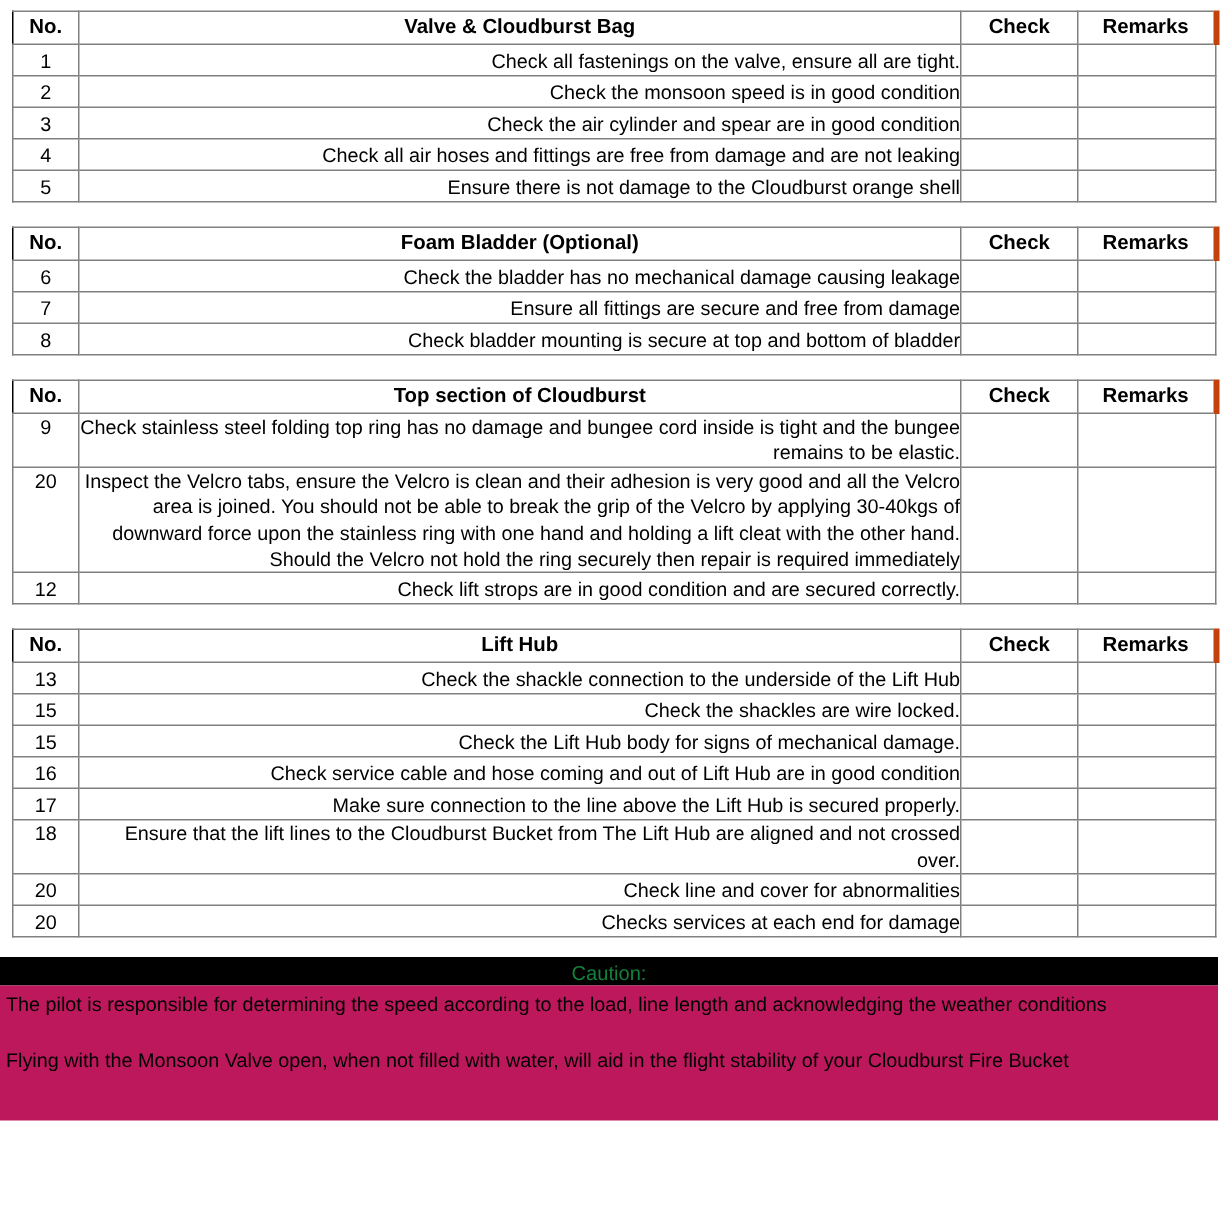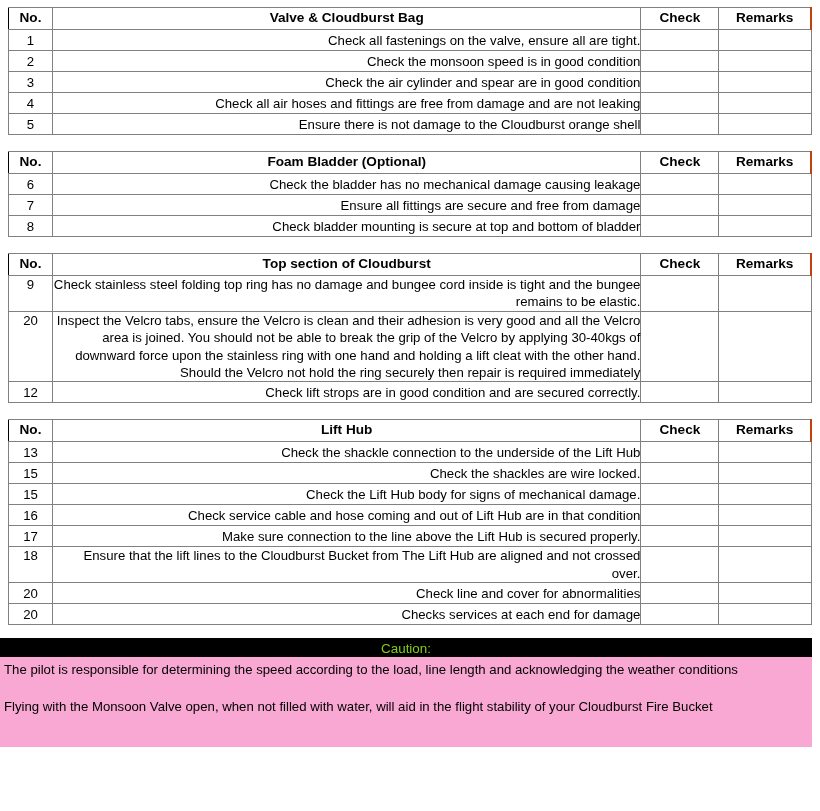--- a/index.html
+++ b/index.html
@@ -54,21 +54,21 @@
     font-weight: bold;
     text-align: center;
     font-size: 13.6px;
     height: 21px;
     line-height: 19px;
     padding: 1px 2px;
     border-bottom: 1px solid #000000;
     border-top: 1px solid #000000;
   }
   th.hd.no-col   { border-left: 1px solid #000000; }
-  th.hd.rem-col  { border-right: 2px solid #c2410c; }
+  th.hd.rem-col  { border-right: 4px solid #c2410c; }
 
   td.no {
     text-align: center;
     vertical-align: bottom;
     font-size: 13.2px;
     line-height: 17px;
     padding: 0 2px 1px 2px;
   }
   td.desc {
     text-align: right;
@@ -83,32 +83,32 @@
   tr.r-single td.desc {
     height: 20px;
     line-height: 19px;
     vertical-align: middle;
   }
   tr.r-single td.no { vertical-align: middle; padding-bottom: 0; }
 
   
   .caution-head {
     background: #000000;
-    color: #84cc16;
+    color: #15803d;
     text-align: center;
     font-size: 13.4px;
     line-height: 19px;
     height: 19px;
     padding: 1px 0 2px 0;
     width: 812px;
     margin: 0;
     box-sizing: border-box;
   }
   .caution-body {
-    background: #f9a8d4;
+    background: #be185d;
     color: #000000;
     width: 812px;
     box-sizing: border-box;
     padding: 4px 6px 6px 4px;
     font-size: 13.2px;
     line-height: 18.5px;
     min-height: 90px;
   }
   .caution-body p {
     margin: 0 0 0 0;
@@ -279,21 +279,21 @@
             <td class="blank"></td>
           </tr>
           <tr class="r-single">
             <td class="no">15</td>
             <td class="desc">Check the Lift Hub body for signs of mechanical damage.</td>
             <td class="blank"></td>
             <td class="blank"></td>
           </tr>
           <tr class="r-single">
             <td class="no">16</td>
-            <td class="desc">Check service cable and hose coming and out of Lift Hub are in that condition</td>
+            <td class="desc">Check service cable and hose coming and out of Lift Hub are in good condition</td>
             <td class="blank"></td>
             <td class="blank"></td>
           </tr>
           <tr class="r-single">
             <td class="no">17</td>
             <td class="desc">Make sure connection to the line above the Lift Hub is secured properly.</td>
             <td class="blank"></td>
             <td class="blank"></td>
           </tr>
           <tr class="r-multi">

